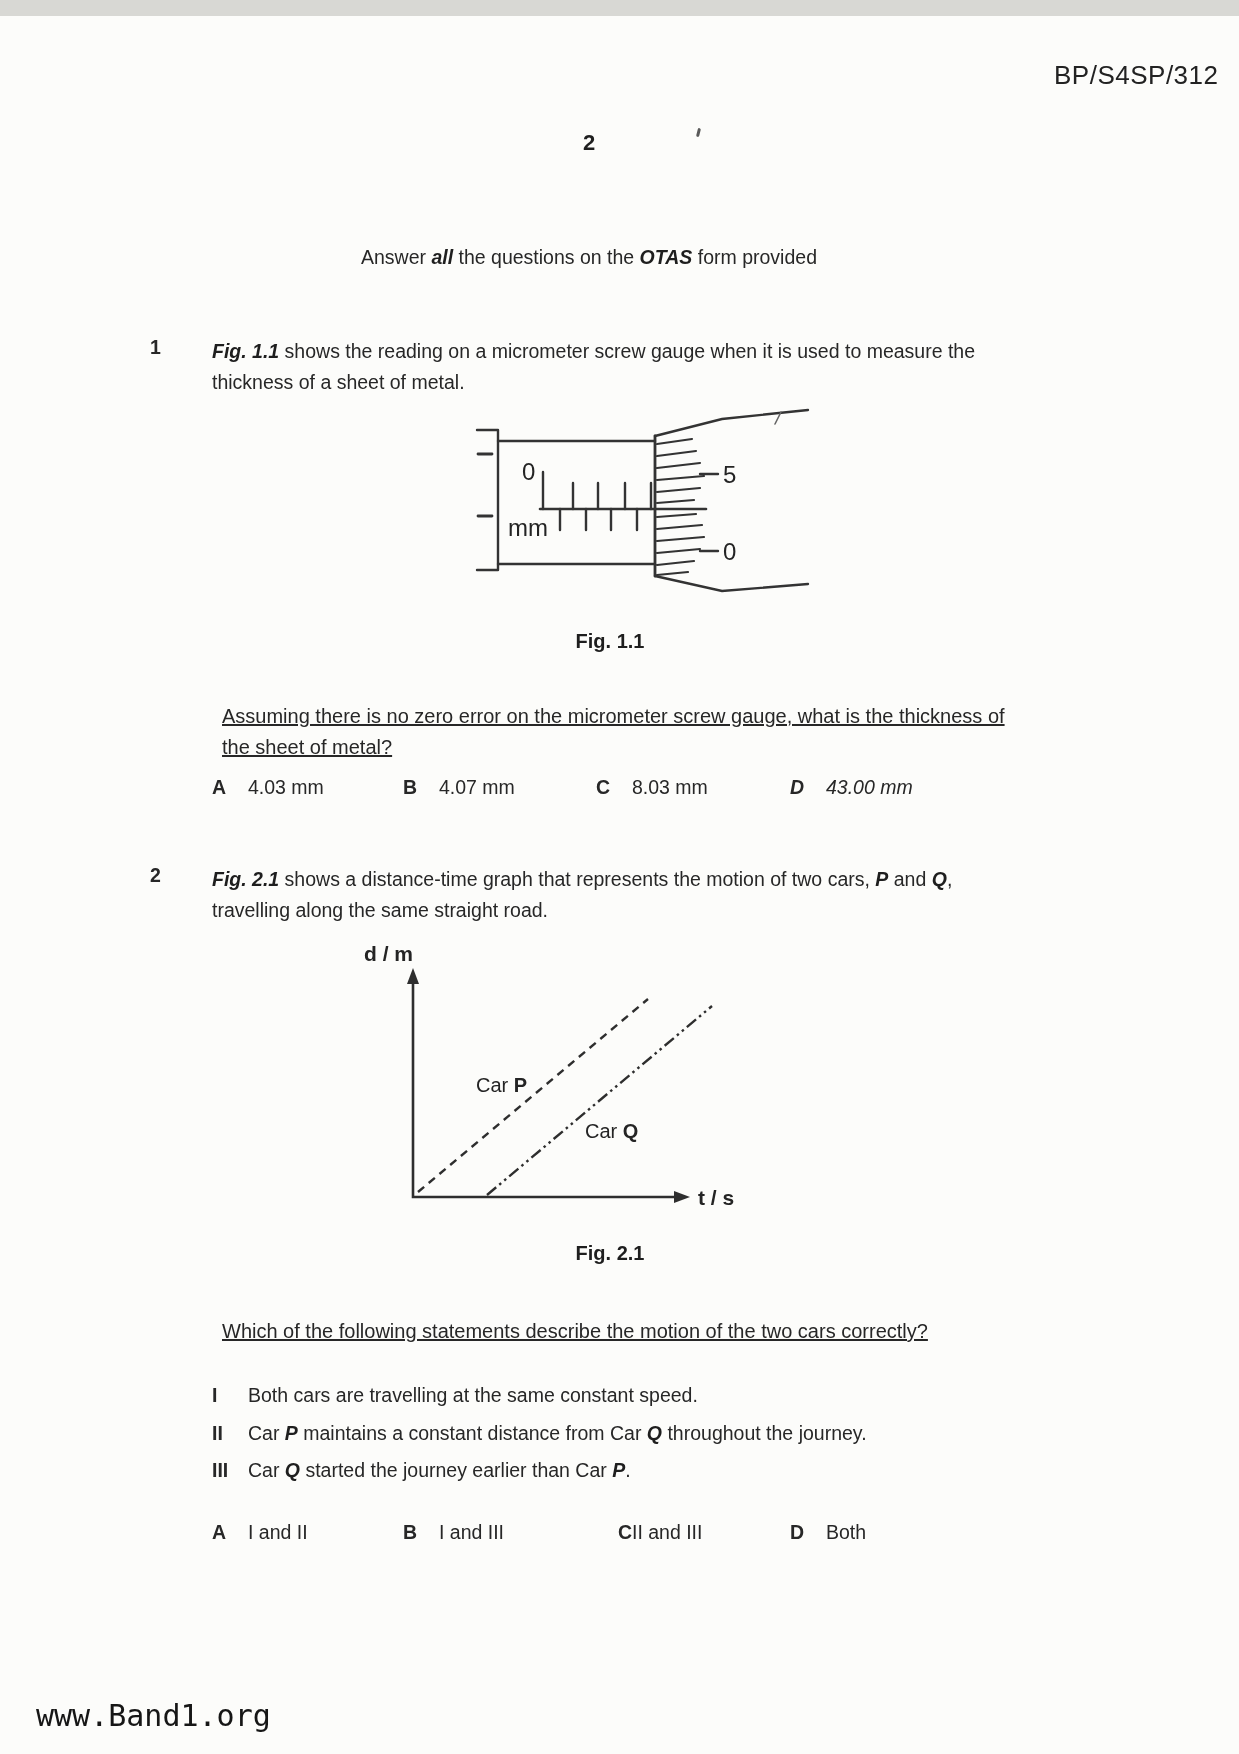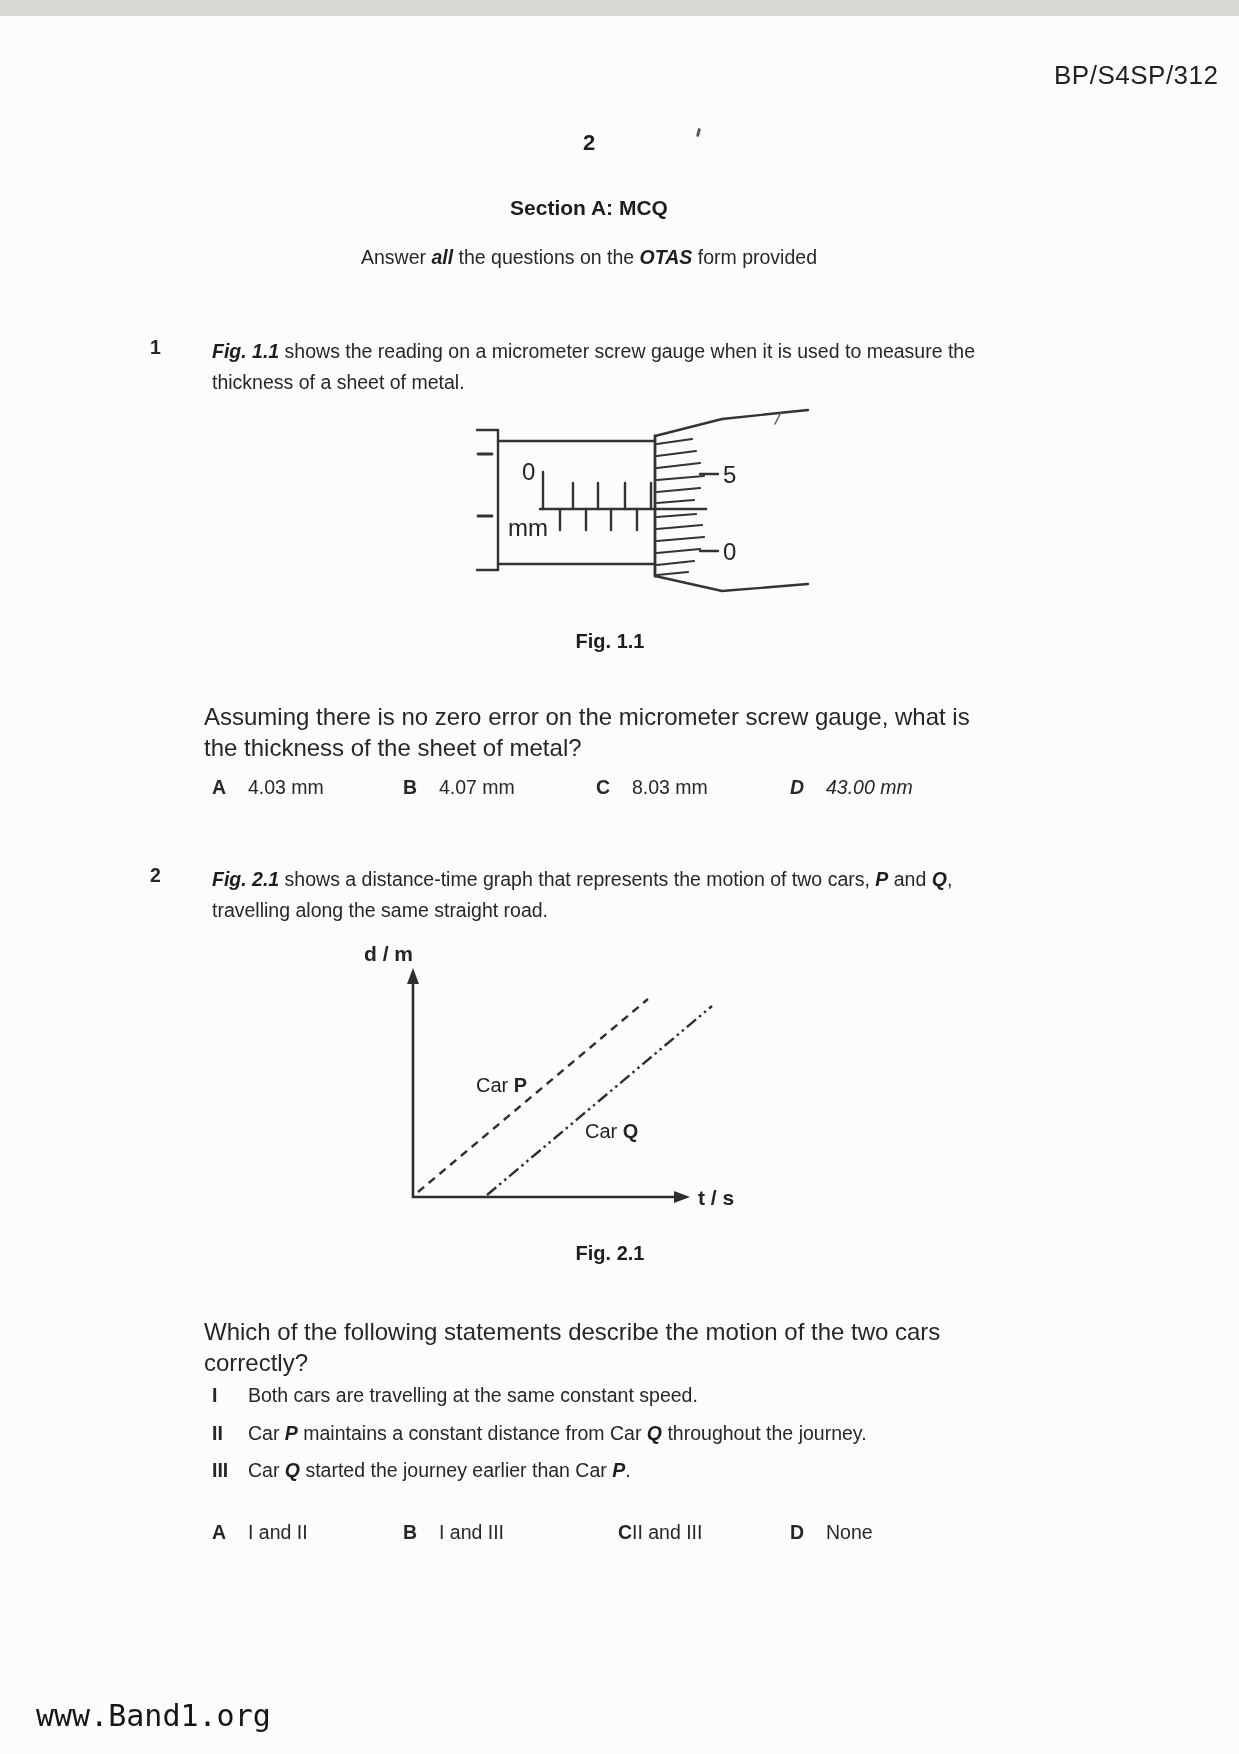--- a/index.html
+++ b/index.html
@@ -13,21 +13,21 @@
     overflow:hidden;
   }
   .abs{position:absolute;}
   .paper-code{left:1054px;top:44px;font-size:26px;letter-spacing:.5px;color:#222;}
   .page-number{left:0;top:114px;width:1178px;text-align:center;font-size:22px;font-weight:bold;color:#1f1f1f;}
   .artifact-comma{left:697px;top:112px;width:3px;height:9px;background:#5a5a5a;transform:rotate(14deg);border-radius:2px;}
   .section-title{left:0;top:180px;width:1178px;text-align:center;font-size:21px;font-weight:bold;color:#1d1d1d;}
   .instruction{left:0;top:230px;width:1178px;text-align:center;font-size:19.5px;}
   .qnum{font-size:19.5px;font-weight:bold;width:40px;}
   .stem{left:212px;width:785px;font-size:19.5px;line-height:31px;}
-  .qtext{left:204px;width:795px;font-size:24px;line-height:31px;}
+  .qtext{left:222px;width:795px;font-size:20px;line-height:31px;text-decoration:underline;}
   .fig-caption{left:0;width:1220px;text-align:center;font-size:20px;font-weight:bold;color:#1e1e1e;}
   .opt{font-size:19.5px;white-space:nowrap;}
   .opt .letter{display:inline-block;width:36px;font-weight:bold;}
   .stmt{font-size:19.5px;white-space:nowrap;}
   .stmt .rn{position:absolute;left:0;font-weight:bold;}
   .stmt .stxt{position:absolute;left:36px;}
   b{font-weight:bold;color:#1e1e1e;font-style:italic;}
   .footer{left:36px;top:1682px;font-family:"DejaVu Sans Mono", monospace;font-size:30px;color:#161616;}
   .scanbar{left:0;top:1744px;width:1239px;height:10px;}
   .scanbar div{position:absolute;top:0;height:9px;}
@@ -36,21 +36,20 @@
 </style>
 </head>
 <body>
 
 <div class="page">
 
   <div class="abs paper-code">BP/S4SP/312</div>
   <div class="abs page-number">2</div>
   <div class="abs artifact-comma"></div>
 
-  <div class="abs section-title">Section A: MCQ</div>
   <div class="abs instruction"><span>Answer </span><b>all</b><span> the questions on the </span><b>OTAS</b><span> form provided</span></div>
 
   <div class="abs qnum" style="left:150px;top:320px;">1</div>
   <div class="abs stem" style="top:320px;"><b>Fig. 1.1</b><span> shows the reading on a micrometer screw gauge when it is used to measure the thickness of a sheet of metal.</span></div>
 
   <svg class="abs" style="left:470px;top:388px;" width="340" height="195" viewBox="0 -10 340 195">
     <g stroke="#333" stroke-width="2.4" fill="none" stroke-linecap="round">
 
       <path d="M7,16 H28 M28,16 V156 M7,156 H28"></path>
       <path d="M8,40 H22 M8,102 H22" stroke-width="2.8"></path>
@@ -136,21 +135,21 @@
       <span class="stxt"><span>Car </span><b>P</b><span> maintains a constant distance from Car </span><b>Q</b><span> throughout the journey.</span></span>
     </div>
   <div class="abs stmt" style="left:212px;top:1443px;width:820px;">
       <span class="rn">III</span>
       <span class="stxt"><span>Car </span><b>Q</b><span> started the journey earlier than Car </span><b>P</b><span>.</span></span>
     </div>
 
   <div class="abs opt" style="left:212px;top:1505px;"><span class="letter">A</span><span>I and II</span></div>
   <div class="abs opt" style="left:403px;top:1505px;"><span class="letter">B</span><span>I and III</span></div>
   <div class="abs opt" style="left:596px;top:1505px;text-align:right;"><span class="letter">C</span><span>II and III</span></div>
-  <div class="abs opt" style="left:790px;top:1505px;"><span class="letter">D</span><span>None</span></div>
+  <div class="abs opt" style="left:790px;top:1505px;"><span class="letter">D</span><span>Both</span></div>
 
   <div class="abs footer">www.Band1.org</div>
 
   <div class="abs scanbar">
     <div style="left:75px;width:210px;background:#97948e;"></div>
     <div style="left:285px;width:170px;background:#56534e;"></div>
     <div style="left:468px;width:235px;background:#403d3a;"></div>
     <div style="left:725px;width:360px;background:#4a4744;"></div>
     <div style="left:1085px;width:154px;background:#6e6b66;"></div>
   </div>

